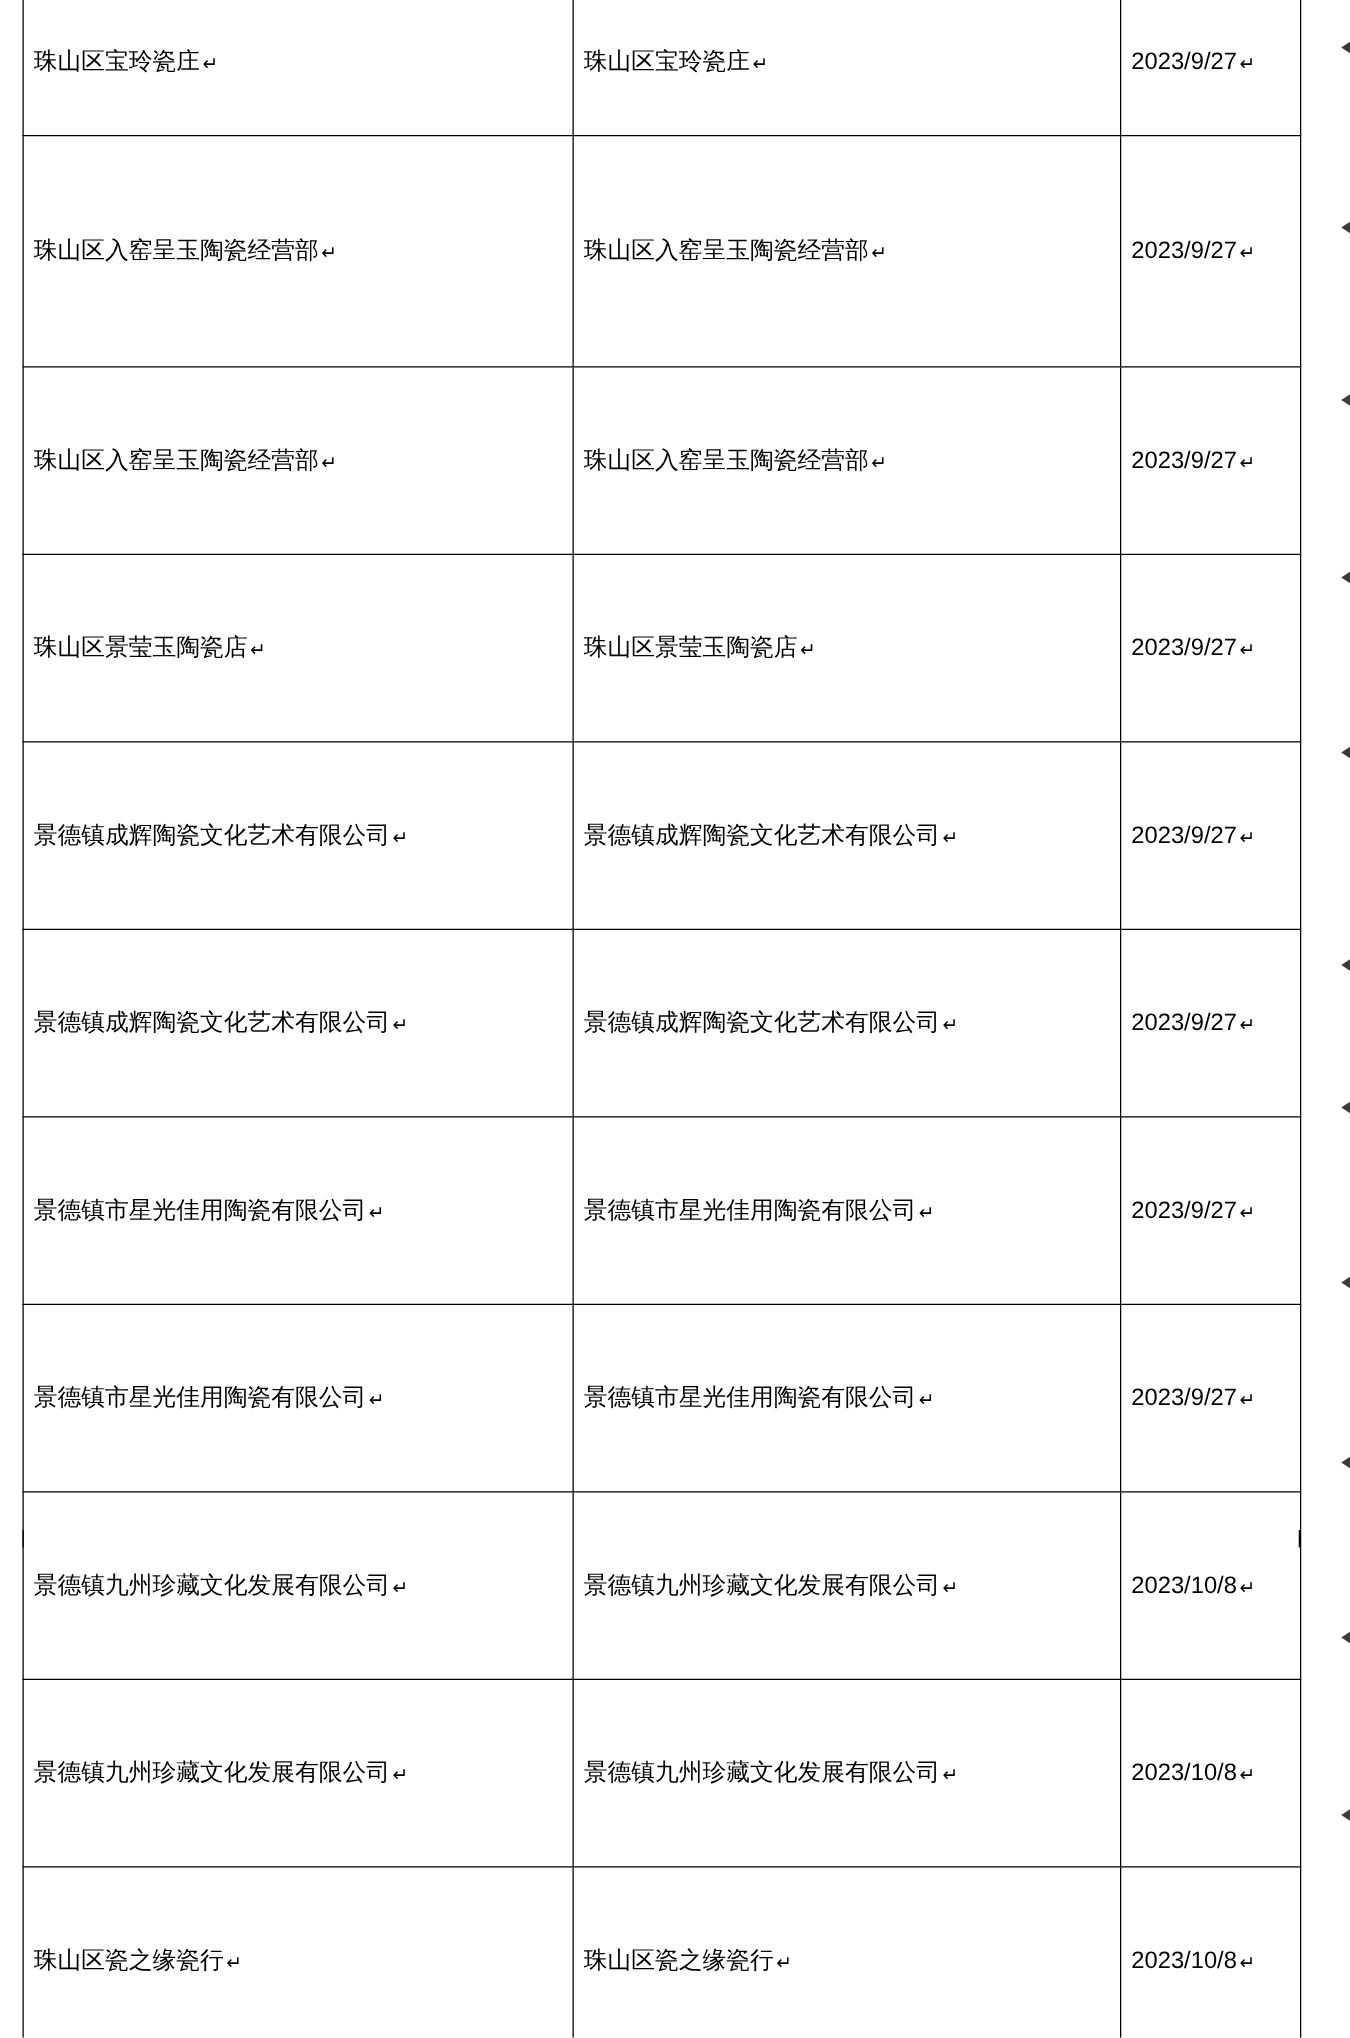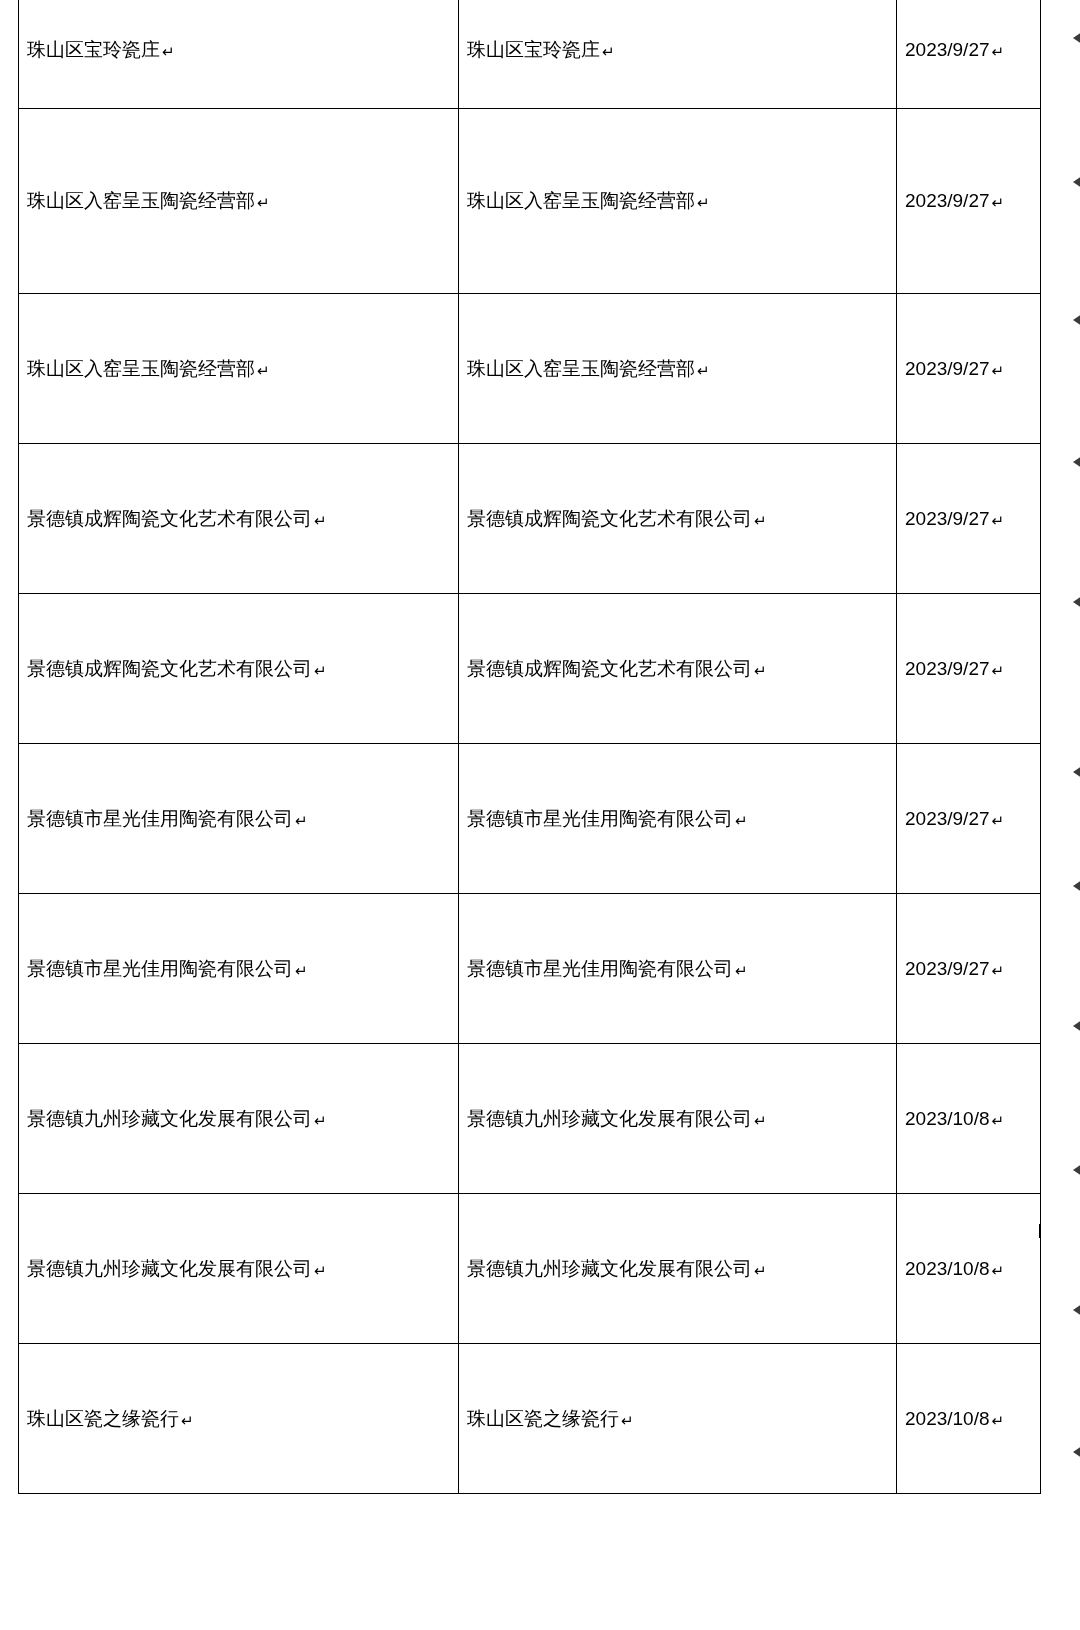--- a/index.html
+++ b/index.html
@@ -111,20 +111,25 @@
         <td><span class="cell-inner">珠山区入窑呈玉陶瓷经营部</span><span class="pilcrow">↵</span></td>
         <td class="date-cell"><span class="cell-inner">2023/9/27</span><span class="pilcrow">↵</span></td>
       </tr>
 
       <tr style="height:150px">
         <td><span class="cell-inner">珠山区入窑呈玉陶瓷经营部</span><span class="pilcrow">↵</span></td>
         <td><span class="cell-inner">珠山区入窑呈玉陶瓷经营部</span><span class="pilcrow">↵</span></td>
         <td class="date-cell"><span class="cell-inner">2023/9/27</span><span class="pilcrow">↵</span></td>
       </tr>
 
+      <tr style="height:150px">
+        <td><span class="cell-inner">珠山区景莹玉陶瓷店</span><span class="pilcrow">↵</span></td>
+        <td><span class="cell-inner">珠山区景莹玉陶瓷店</span><span class="pilcrow">↵</span></td>
+        <td class="date-cell"><span class="cell-inner">2023/9/27</span><span class="pilcrow">↵</span></td>
+      </tr>
 
       <tr style="height:150px">
         <td><span class="cell-inner">景德镇成辉陶瓷文化艺术有限公司</span><span class="pilcrow">↵</span></td>
         <td><span class="cell-inner">景德镇成辉陶瓷文化艺术有限公司</span><span class="pilcrow">↵</span></td>
         <td class="date-cell"><span class="cell-inner">2023/9/27</span><span class="pilcrow">↵</span></td>
       </tr>
 
       <tr style="height:150px">
         <td><span class="cell-inner">景德镇成辉陶瓷文化艺术有限公司</span><span class="pilcrow">↵</span></td>
         <td><span class="cell-inner">景德镇成辉陶瓷文化艺术有限公司</span><span class="pilcrow">↵</span></td>

